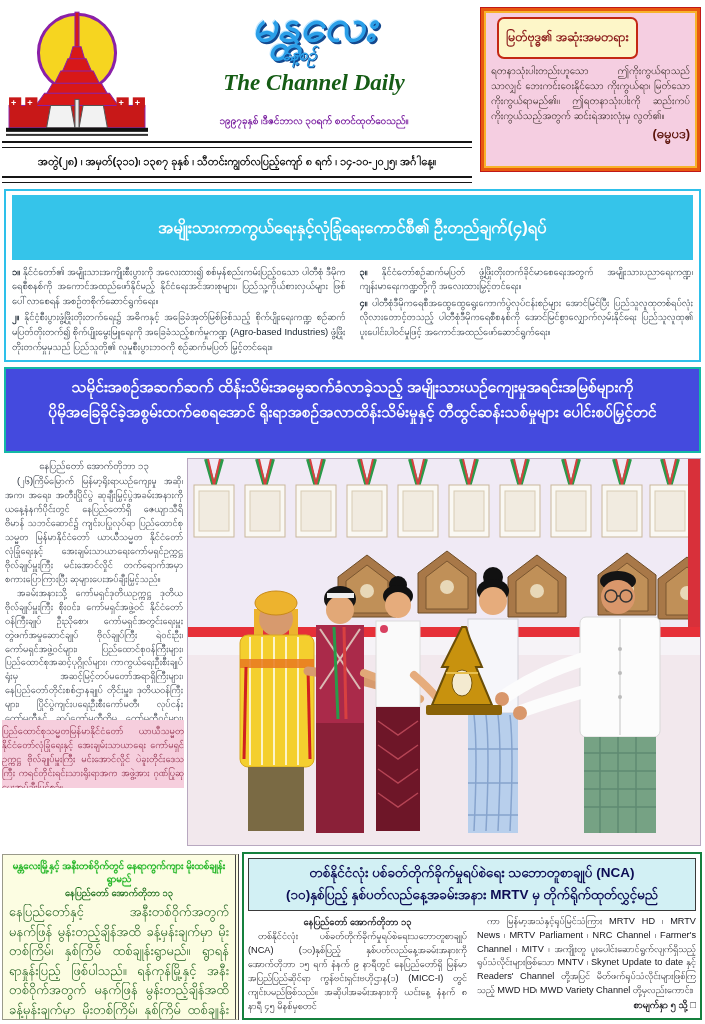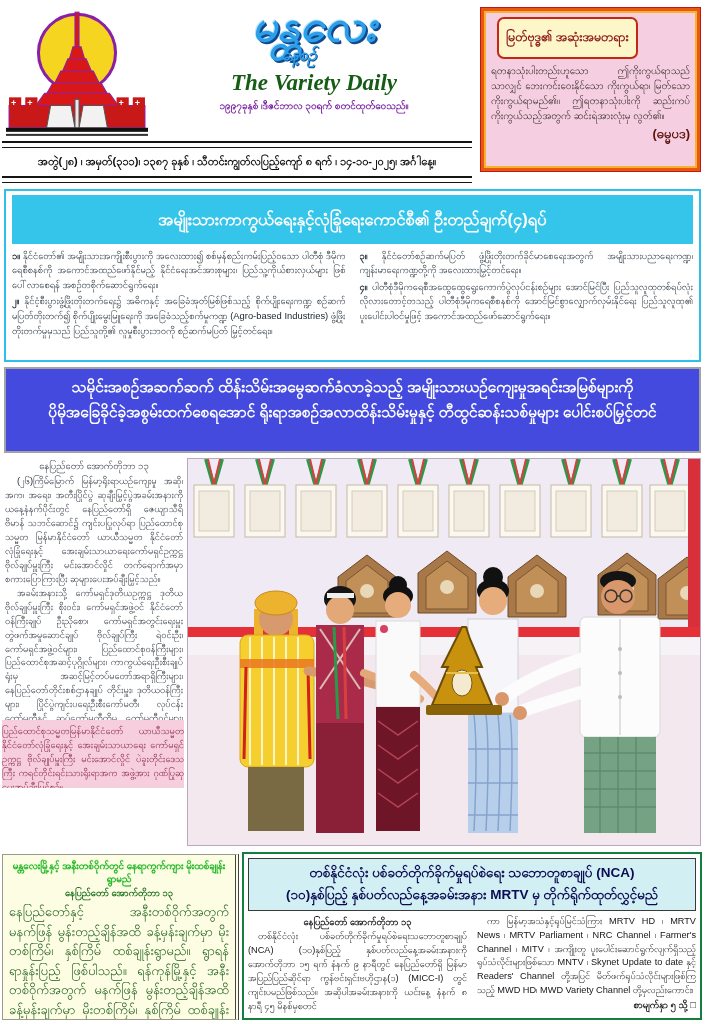--- a/index.html
+++ b/index.html
@@ -7,44 +7,44 @@
         font-family:"Liberation Sans",sans-serif;color:#111;}
   
   .logo{position:absolute;left:6px;top:6px;width:142px;height:132px;}
   .masthead{position:absolute;left:150px;top:4px;width:328px;height:136px;text-align:center;overflow:hidden;}
   .mast-burmese{font-size:44px;font-weight:bold;font-style:italic;color:#2b9fe8;line-height:1.0;
                 text-shadow:2px 2px 0 #14488e, -1px -1px 0 #bfe6ff;}
   .mast-suffix{font-size:16px;font-weight:bold;font-style:italic;color:#2b9fe8;text-align:center;
                padding-right:30px;margin-top:-4px;text-shadow:1px 1px 0 #14488e;}
   .mast-english{font-family:"Liberation Serif",serif;font-style:italic;font-weight:bold;
                 font-size:23px;color:#155c15;margin-top:2px;}
-  .mast-founded{font-size:10px;font-weight:bold;color:#7a1fa0;margin-top:3px;}
+  .mast-founded{font-size:10px;font-weight:bold;color:#7a1fa0;margin-top:18px;}
   .quote-box{position:absolute;left:481px;top:8px;width:219px;height:163px;background:#f5cee1;
              border:3px solid #e8590f;outline:1px solid #c01818;box-shadow:inset 0 0 0 2px #f7b32b;
              padding:5px 7px;box-sizing:border-box;overflow:hidden;}
   .quote-title{display:inline-block;background:#fdf6c8;border:2px solid #c42814;border-radius:7px;
                color:#8b1a1a;font-weight:bold;font-size:12.5px;padding:10px 7px;margin:1px 0 4px 6px;}
   .quote-body{font-size:10px;line-height:1.5;color:#221a12;text-align:justify;margin:0;}
   .quote-attrib{text-align:right;font-weight:bold;font-size:13px;color:#5a1208;margin-top:2px;}
   
   .dateline-wrap{position:absolute;left:2px;top:141px;width:470px;}
   .dbl-rule{height:4px;border-top:2px solid #151515;border-bottom:1px solid #151515;}
   .dateline{font-size:11px;font-weight:bold;text-align:center;padding:6px 2px;color:#0c0c0c;}
   
   .directives{position:absolute;left:4px;top:189px;width:697px;height:173px;box-sizing:border-box;
               border:2px solid #2ec0ea;padding:4px 6px;overflow:hidden;}
   .directives-banner{background:#35c4ea;color:#ffffff;font-weight:bold;font-size:16.5px;
-                     text-align:center;padding:14px 4px;line-height:1.25;}
+                     text-align:center;padding:22px 4px;line-height:1.25;}
   .directives-cols{margin-top:5px;column-count:2;column-gap:14px;font-size:9.4px;line-height:1.55;
                    text-align:justify;color:#15222e;}
   .directive-item{margin-bottom:2px;}
   .dnum{font-weight:bold;}
   
   .main-headline{position:absolute;left:4px;top:367px;width:697px;height:86px;box-sizing:border-box;
-                 background:#444ade;border:2px solid #a3a3a3;color:#fff;font-weight:bold;
+                 background:#444ade;border:2px solid #14b8a6;color:#fff;font-weight:bold;
                  font-size:15.5px;line-height:1.6;text-align:center;padding:6px 8px;overflow:hidden;}
   
   .story-left{position:absolute;left:5px;top:459px;width:178px;height:296px;overflow:hidden;
               font-size:9.3px;line-height:1.5;text-align:justify;color:#1c2430;}
   .story-dateline{text-align:center;font-size:9.5px;margin-bottom:2px;}
   .story-left p{margin:0;text-indent:12px;}
   .story-cont{text-align:right;font-weight:bold;font-size:9.6px;color:#0c2a6e;margin-top:2px;}
   .caption-box{position:absolute;left:2px;top:720px;width:182px;height:68px;box-sizing:border-box;
                background:#f6cedd;color:#7c1230;font-size:9.3px;line-height:1.5;text-align:justify;
                padding:5px 0;overflow:hidden;}
@@ -101,21 +101,21 @@
     <polygon points="40,120 68,120 64,98 44,98" fill="#f2f2f2" stroke="#555"></polygon>
     <polygon points="72,120 100,120 96,98 76,98" fill="#f2f2f2" stroke="#555"></polygon>
     <rect x="68" y="92" width="4" height="28" fill="#e8e8e8" stroke="#555"></rect>
     <rect x="0" y="120" width="140" height="4" fill="#111"></rect>
     <rect x="0" y="126" width="140" height="2" fill="#333"></rect>
   </svg>
 
   <div class="masthead">
     <div class="mast-burmese">မန္တလေး</div>
     <div class="mast-suffix">နေ့စဉ်</div>
-    <div class="mast-english">The Variety Daily</div>
+    <div class="mast-english">The Channel Daily</div>
     <div class="mast-founded">၁၉၉၇ခုနှစ် ၊ဒီဇင်ဘာလ ၃၀ရက် စတင်ထုတ်ဝေသည်။</div>
   </div>
 
   <aside class="quote-box">
     <div class="quote-title">မြတ်ဗုဒ္ဓ၏ အဆုံးအမတရား</div>
     <p class="quote-body">ရတနာသုံးပါးတည်းဟူသော ဤကိုးကွယ်ရာသည် သာလျှင် ဘေးကင်းဝေးနိုင်သော ကိုးကွယ်ရာ၊ မြတ်သော ကိုးကွယ်ရာမည်၏။ ဤရတနာသုံးပါးကို ဆည်းကပ်ကိုးကွယ်သည့်အတွက် ဆင်းရဲအားလုံးမှ လွတ်၏။</p>
     <div class="quote-attrib">(ဓမ္မပဒ)</div>
   </aside>
 
   <div class="dateline-wrap">

